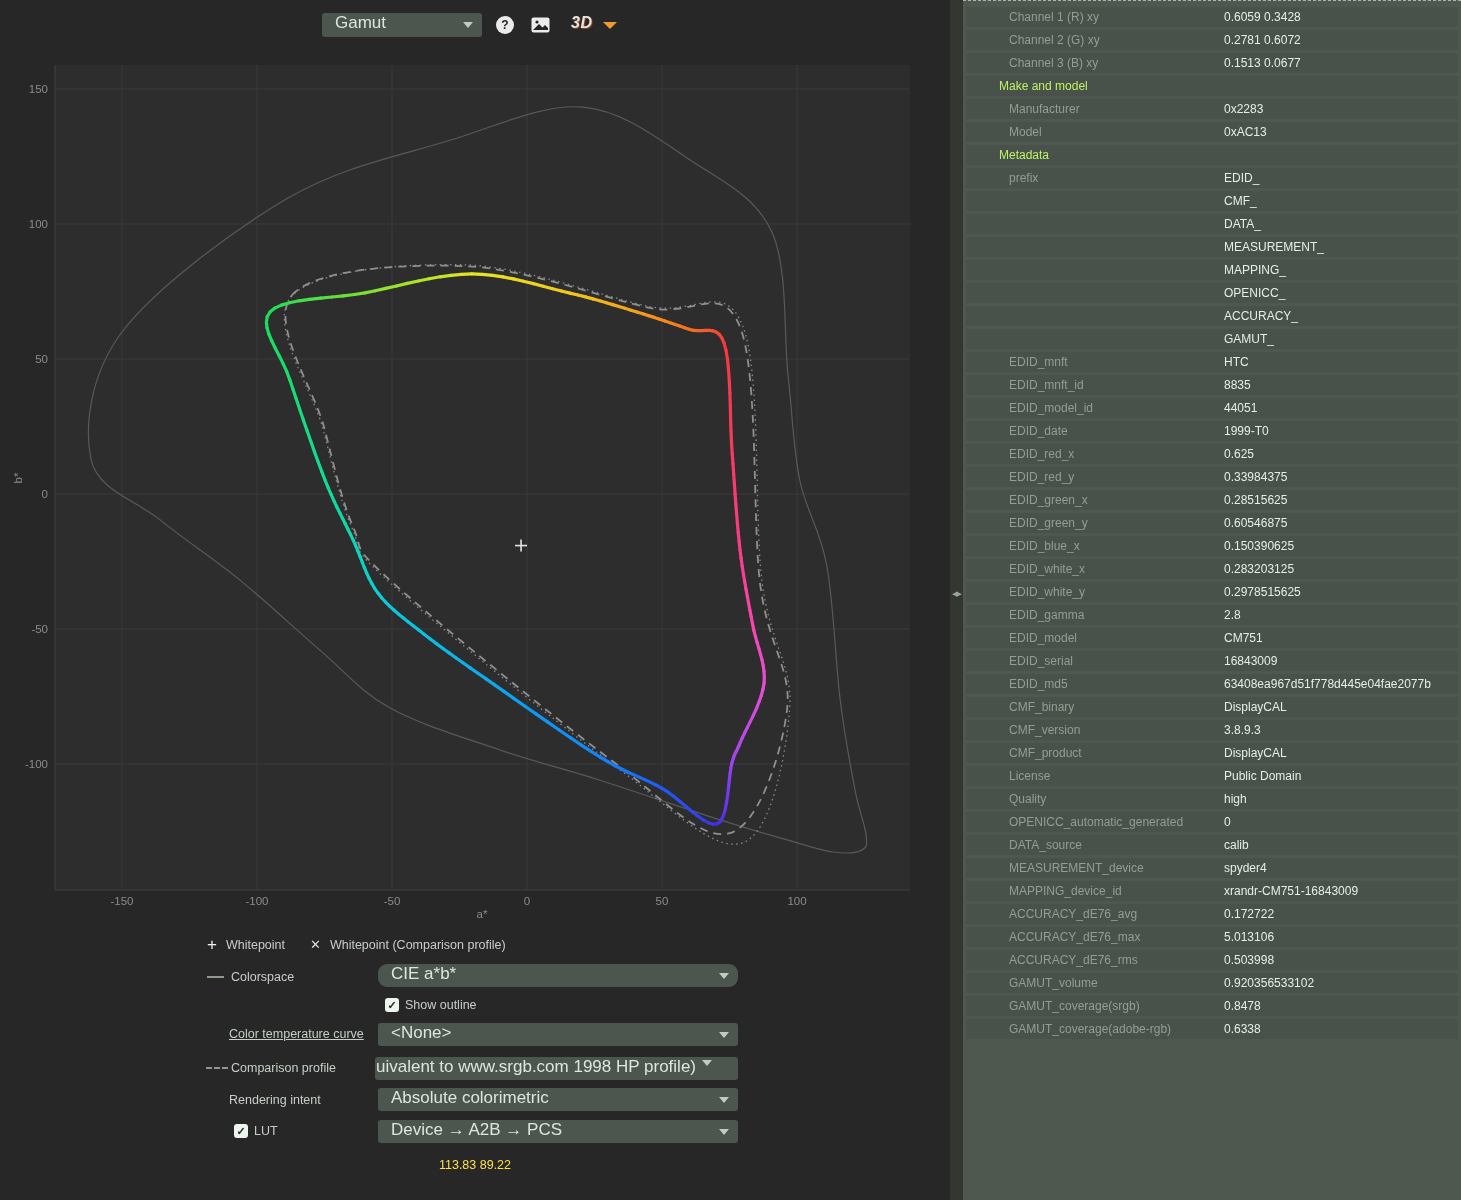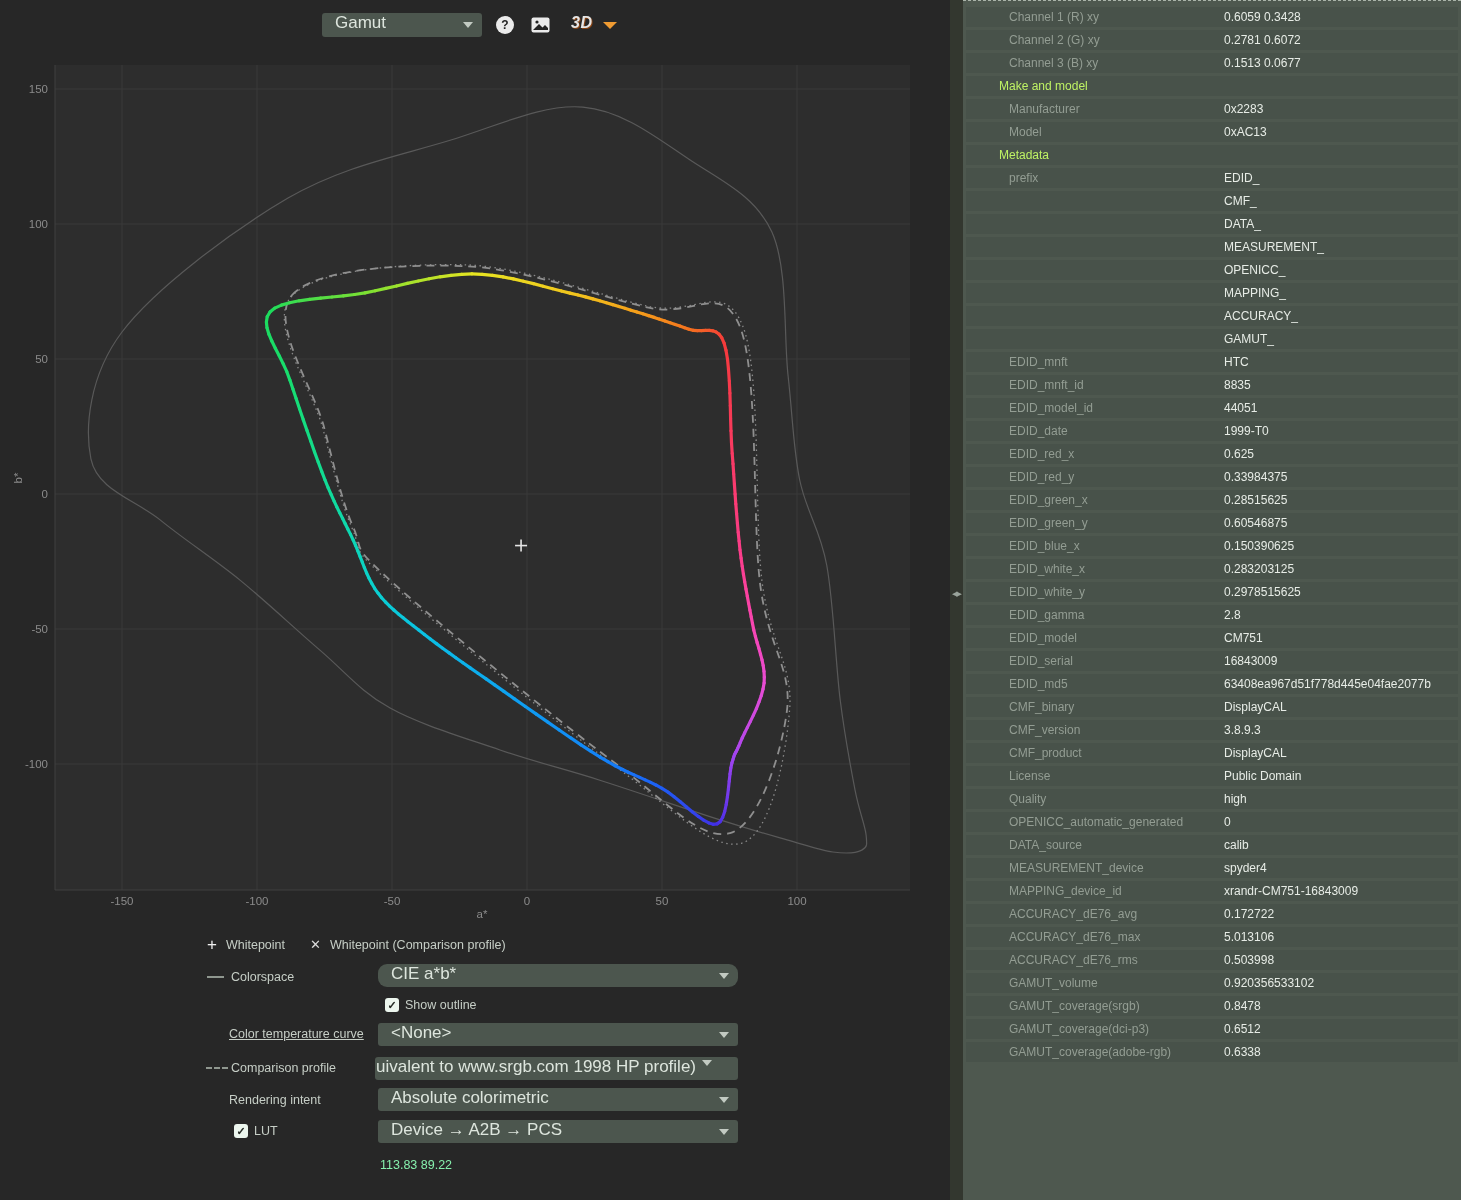--- a/index.html
+++ b/index.html
@@ -45,21 +45,21 @@
   .lg-cross{color:#dcdcdc;font-size:13px;line-height:10px;}
   .lg-line{display:inline-block;width:17px;border-top:2px solid #8f978f;}
   .lg-dashes{display:inline-block;width:22px;border-top:2px dashed #8f978f;}
   .ctl-select{left:378px;width:360px;height:23px;}
   .sel-clip{justify-content:flex-end;overflow:hidden;}
   .checkbox{
     width:14px;height:14px;border-radius:3px;background:#ecf6ee;color:#262b26;
     display:inline-flex;align-items:center;justify-content:center;
     font-size:11px;font-weight:bold;margin-right:6px;flex:0 0 auto;
   }
-  .readout{position:absolute;left:380px;width:190px;top:228px;text-align:left;color:#86efac;font-size:12.5px;}
+  .readout{position:absolute;left:380px;width:190px;top:228px;text-align:center;color:#fde047;font-size:12.5px;}
   
   .splitter{position:absolute;left:950px;top:0;width:13px;height:1200px;background:#33372f;
     display:flex;align-items:flex-start;justify-content:center;}
   .splitter .grip{margin-top:590px;color:#9aa49b;font-size:7px;letter-spacing:-1px;}
   .panel{
     position:absolute;left:963px;top:0;width:498px;height:1200px;background:#4e584f;
     border-top:1px dashed #a9b3a9;box-sizing:border-box;overflow:hidden;
     font-size:12px;padding-top:4px;
   }
   .prow{position:relative;height:20px;margin:2px 3px 3px 3px;background:#48524a;
@@ -459,25 +459,25 @@
     <div class="prow">
       <span class="plabel"></span>
       <span class="pvalue">DATA_</span>
     </div>
     <div class="prow">
       <span class="plabel"></span>
       <span class="pvalue">MEASUREMENT_</span>
     </div>
     <div class="prow">
       <span class="plabel"></span>
+      <span class="pvalue">MAPPING_</span>
+    </div>
+    <div class="prow">
+      <span class="plabel"></span>
       <span class="pvalue">OPENICC_</span>
-    </div>
-    <div class="prow">
-      <span class="plabel"></span>
-      <span class="pvalue">MAPPING_</span>
     </div>
     <div class="prow">
       <span class="plabel"></span>
       <span class="pvalue">ACCURACY_</span>
     </div>
     <div class="prow">
       <span class="plabel"></span>
       <span class="pvalue">GAMUT_</span>
     </div>
     <div class="prow">
@@ -590,20 +590,16 @@
     </div>
     <div class="prow">
       <span class="plabel">GAMUT_volume</span>
       <span class="pvalue">0.920356533102</span>
     </div>
     <div class="prow">
       <span class="plabel">GAMUT_coverage(srgb)</span>
       <span class="pvalue">0.8478</span>
     </div>
     <div class="prow">
-      <span class="plabel">GAMUT_coverage(dci-p3)</span>
-      <span class="pvalue">0.6512</span>
-    </div>
-    <div class="prow">
       <span class="plabel">GAMUT_coverage(adobe-rgb)</span>
       <span class="pvalue">0.6338</span>
     </div>
   </div>
 
 </body></html>

